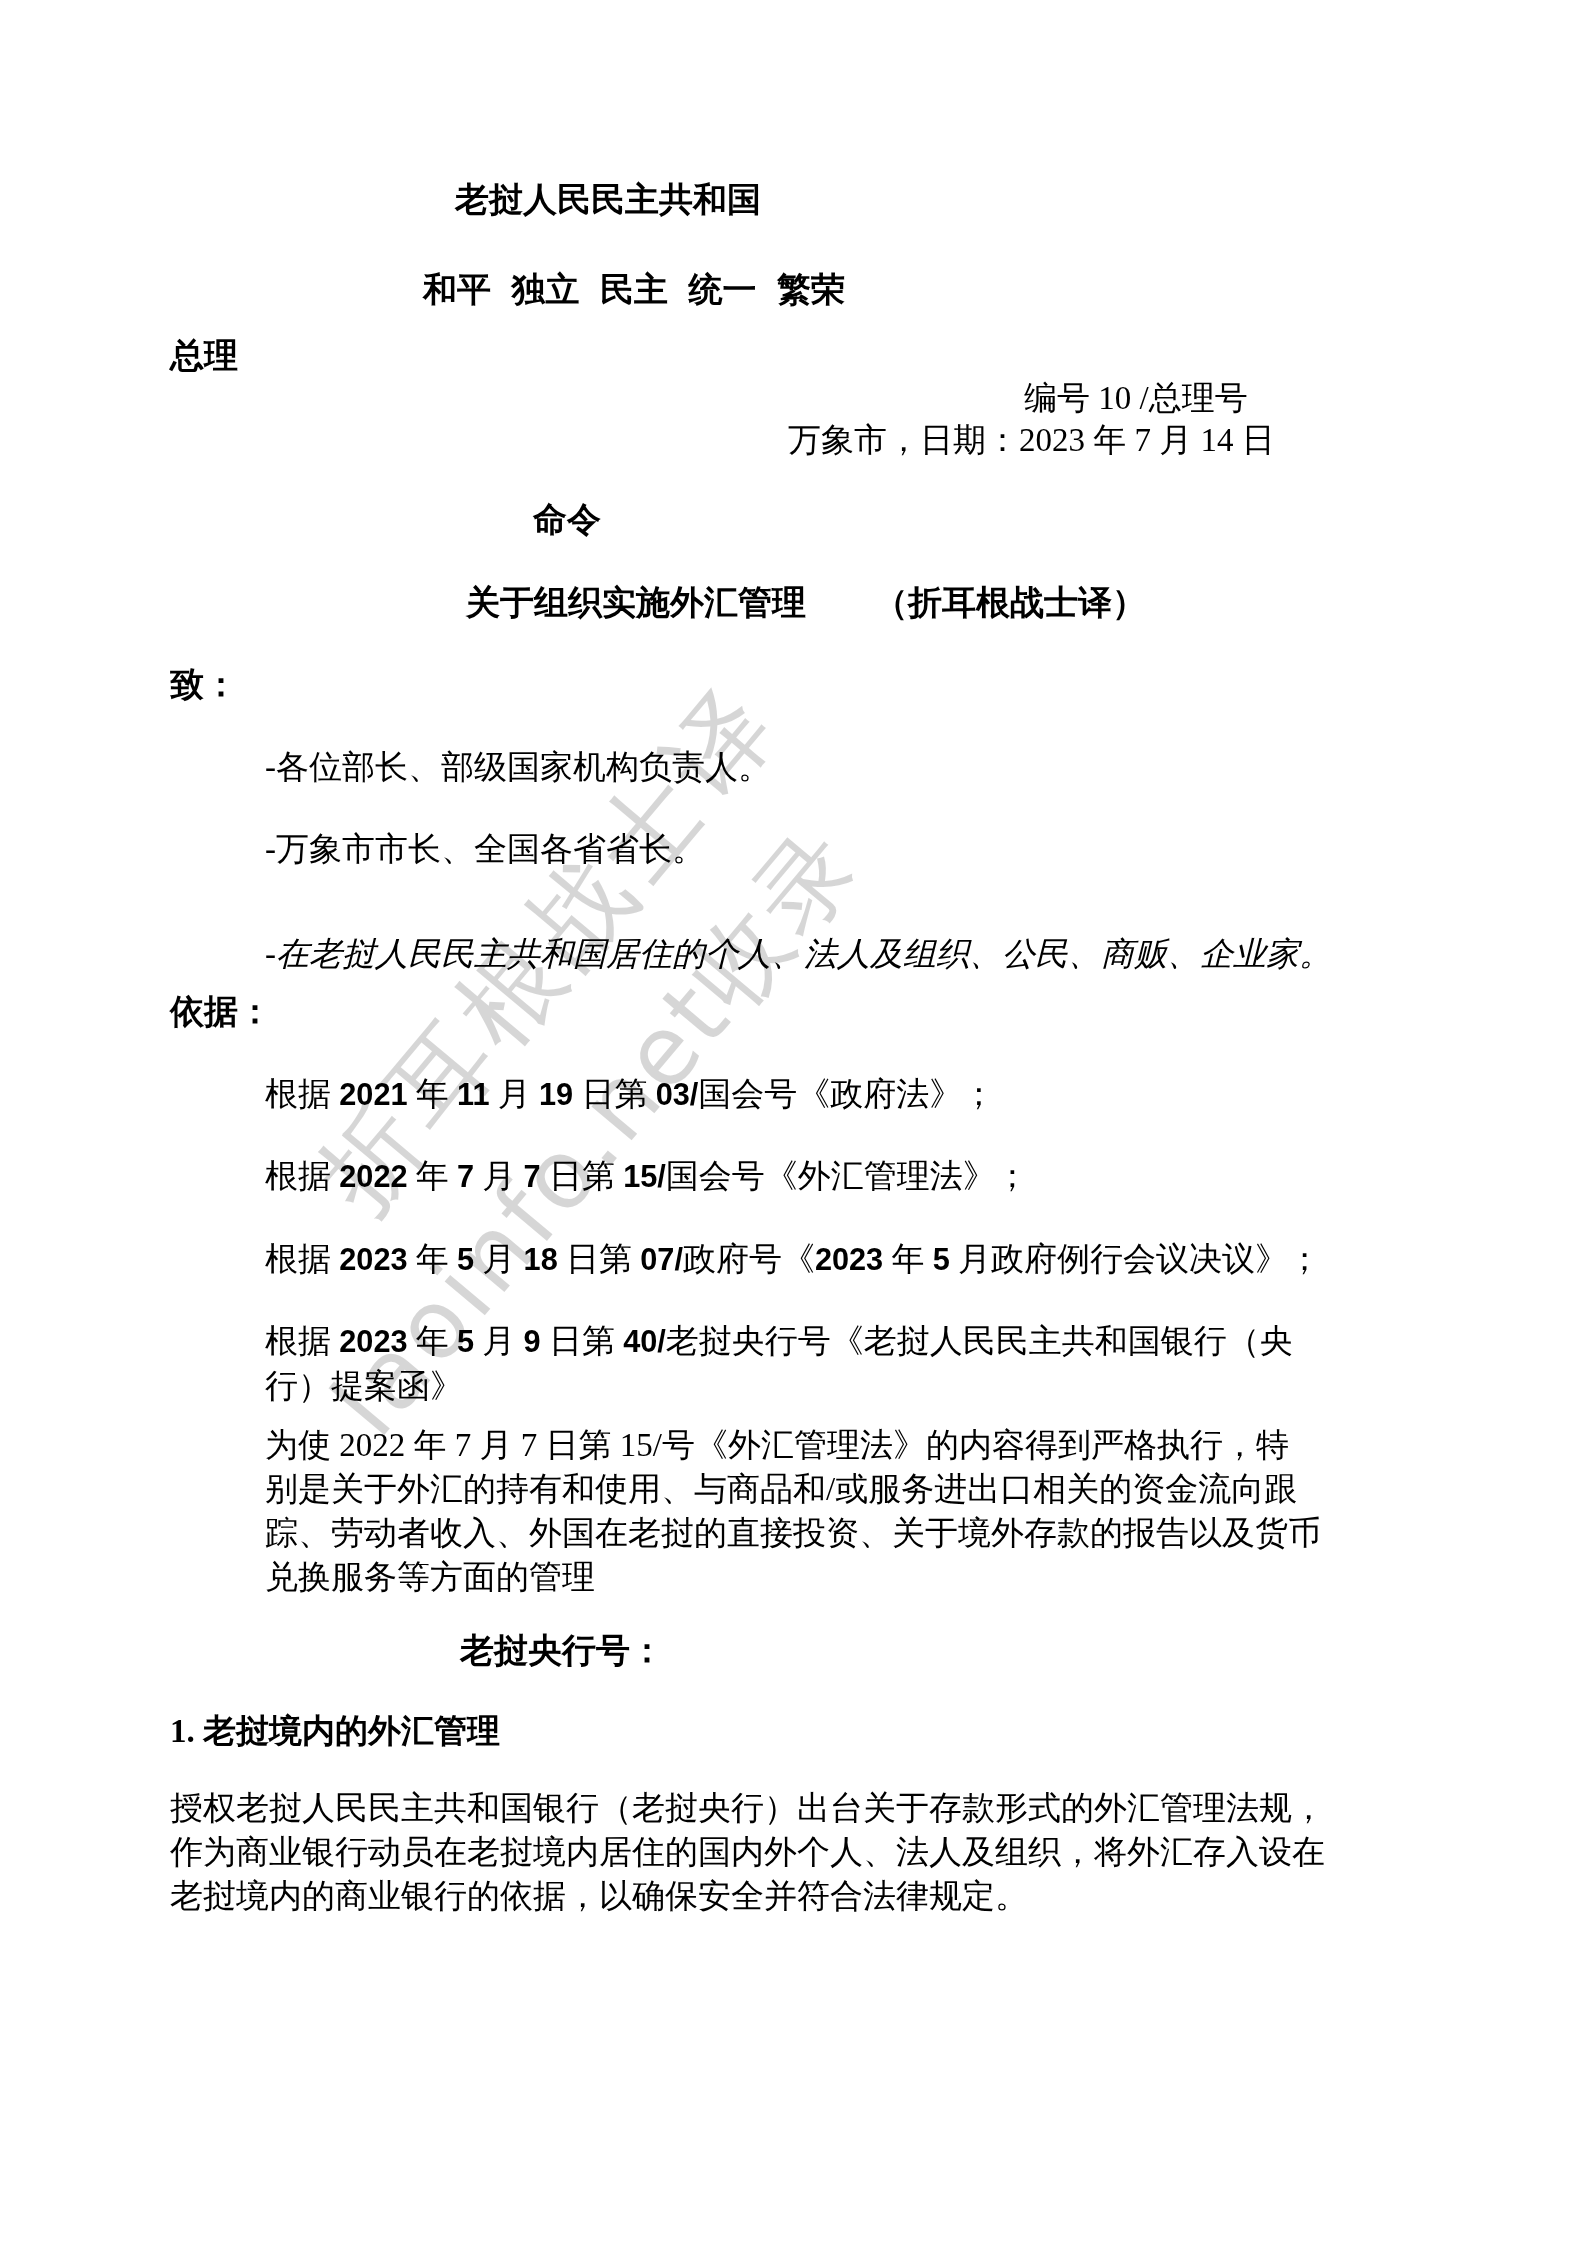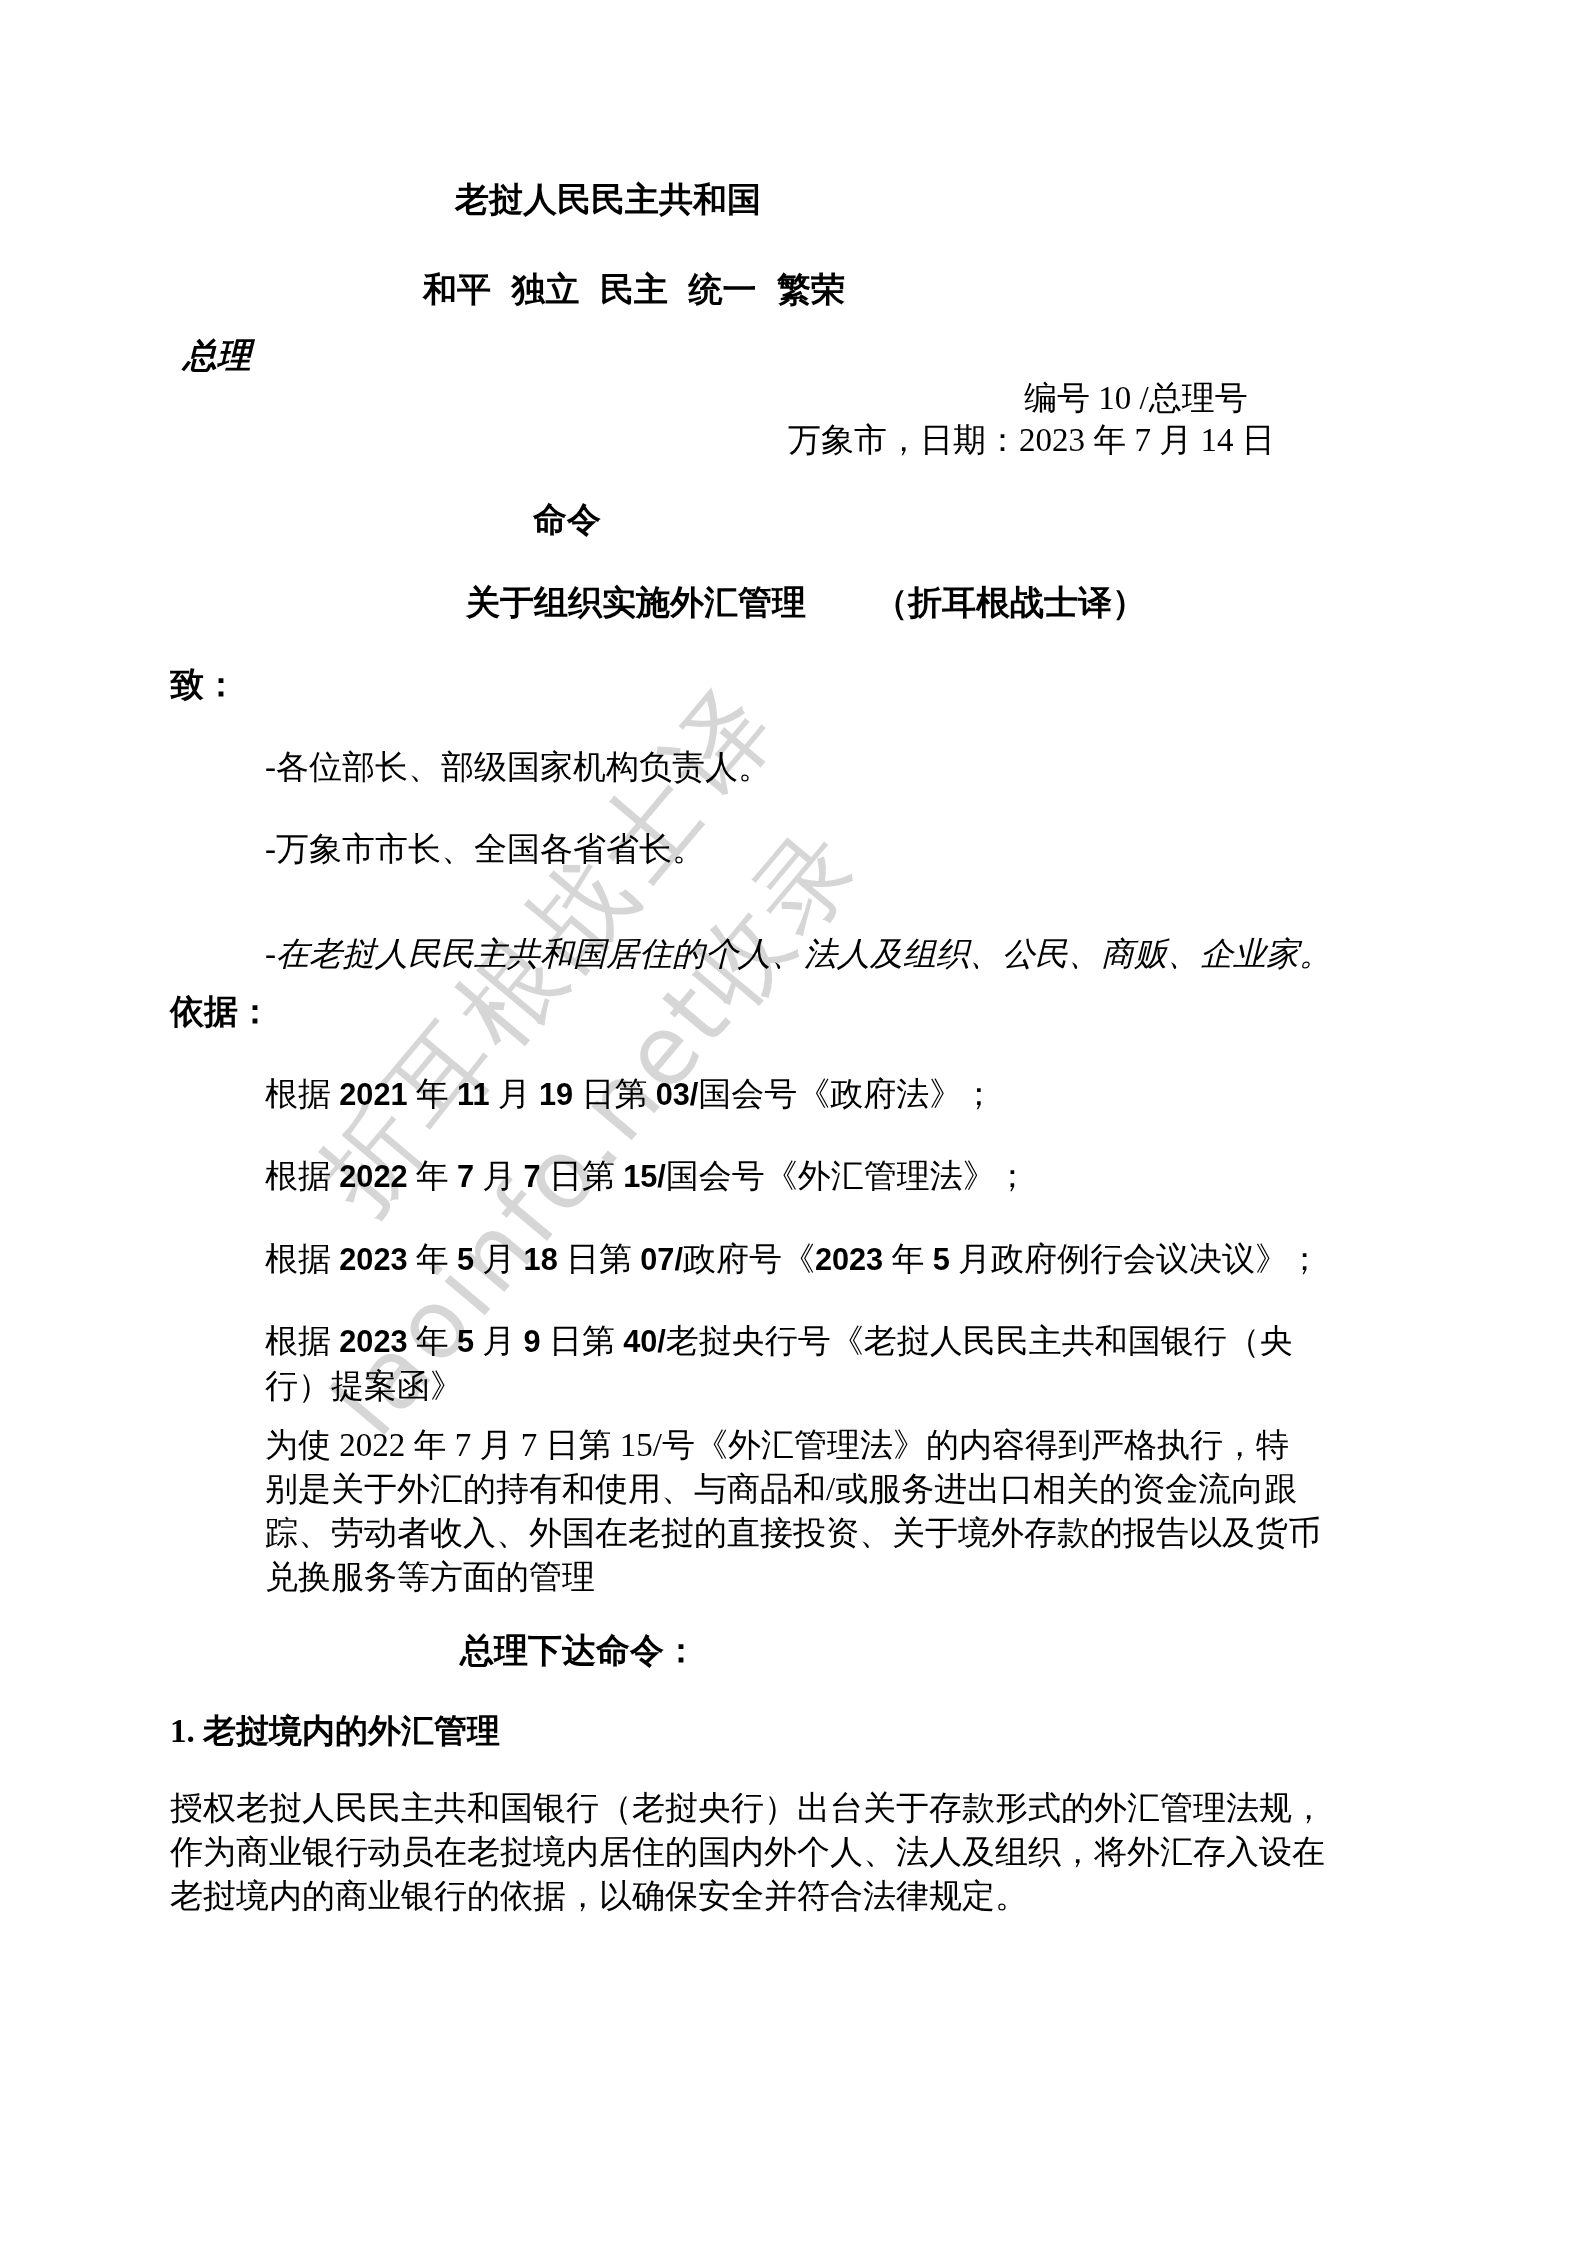--- a/index.html
+++ b/index.html
@@ -23,21 +23,21 @@
   .big  { font-size: 34px; }
   .nowrap { white-space: nowrap; }
   .num {
     font-family: "Liberation Sans", "DejaVu Sans", sans-serif;
     font-weight: 600;
     font-size: 0.93em;
   }
   
   .el-country { left: 455px;  top: 178px; }
   .el-motto   { left: 423px;  top: 268px; word-spacing: 12px; }
-  .el-issuer  { left: 183px;  top: 334px; font-style: italic; }
+  .el-issuer  { left: 170px;  top: 334px; }
   .el-docnum  { left: 1024px; top: 336px; margin-top: 40px; }
   .el-date    { left: 788px;  top: 418px; }
   .el-order   { left: 533px;  top: 498px; }
   .el-subject { left: 466px;  top: 581px; }
   .el-to      { left: 170px;  top: 663px; }
   .el-to-1    { left: 265px;  top: 745px; }
   .el-to-2    { left: 265px;  top: 827px; }
   .el-to-3    { left: 265px;  top: 932px; font-style: italic; }
   .el-basis   { left: 170px;  top: 990px; }
   .el-b1      { left: 265px;  top: 1072px; }
@@ -98,19 +98,19 @@
   <div class="p el-b1">根据 <span class="num">2021</span> 年 <span class="num">11</span> 月 <span class="num">19</span> 日第 <span class="num">03/</span>国会号《政府法》；</div>
   <div class="p el-b2">根据 <span class="num">2022</span> 年 <span class="num">7</span> 月 <span class="num">7</span> 日第 <span class="num">15/</span>国会号《外汇管理法》；</div>
   <div class="p el-b3">根据 <span class="num">2023</span> 年 <span class="num">5</span> 月 <span class="num">18</span> 日第 <span class="num">07/</span>政府号《<span class="num">2023</span> 年 <span class="num">5</span> 月政府例行会议决议》；</div>
   <div class="p el-b4">根据 <span class="num">2023</span> 年 <span class="num">5</span> 月 <span class="num">9</span> 日第 <span class="num">40/</span>老挝央行号《老挝人民民主共和国银行（央
 行）提案函》</div>
   <div class="p el-purpose">为使 2022 年 7 月 7 日第 15/号《外汇管理法》的内容得到严格执行，特
 别是关于外汇的持有和使用、与商品和/或服务进出口相关的资金流向跟
 踪、劳动者收入、外国在老挝的直接投资、关于境外存款的报告以及货币
 兑换服务等方面的管理</div>
 
-  <div class="p bold big el-cmd">总理下达命令：</div>
+  <div class="p bold big el-cmd">老挝央行号：</div>
   <div class="p bold el-s1title">1. 老挝境内的外汇管理</div>
   <div class="p el-s1body">授权老挝人民民主共和国银行（老挝央行）出台关于存款形式的外汇管理法规，
 作为商业银行动员在老挝境内居住的国内外个人、法人及组织，将外汇存入设在
 老挝境内的商业银行的依据，以确保安全并符合法律规定。</div>
 
 </div>
 
 </body></html>

